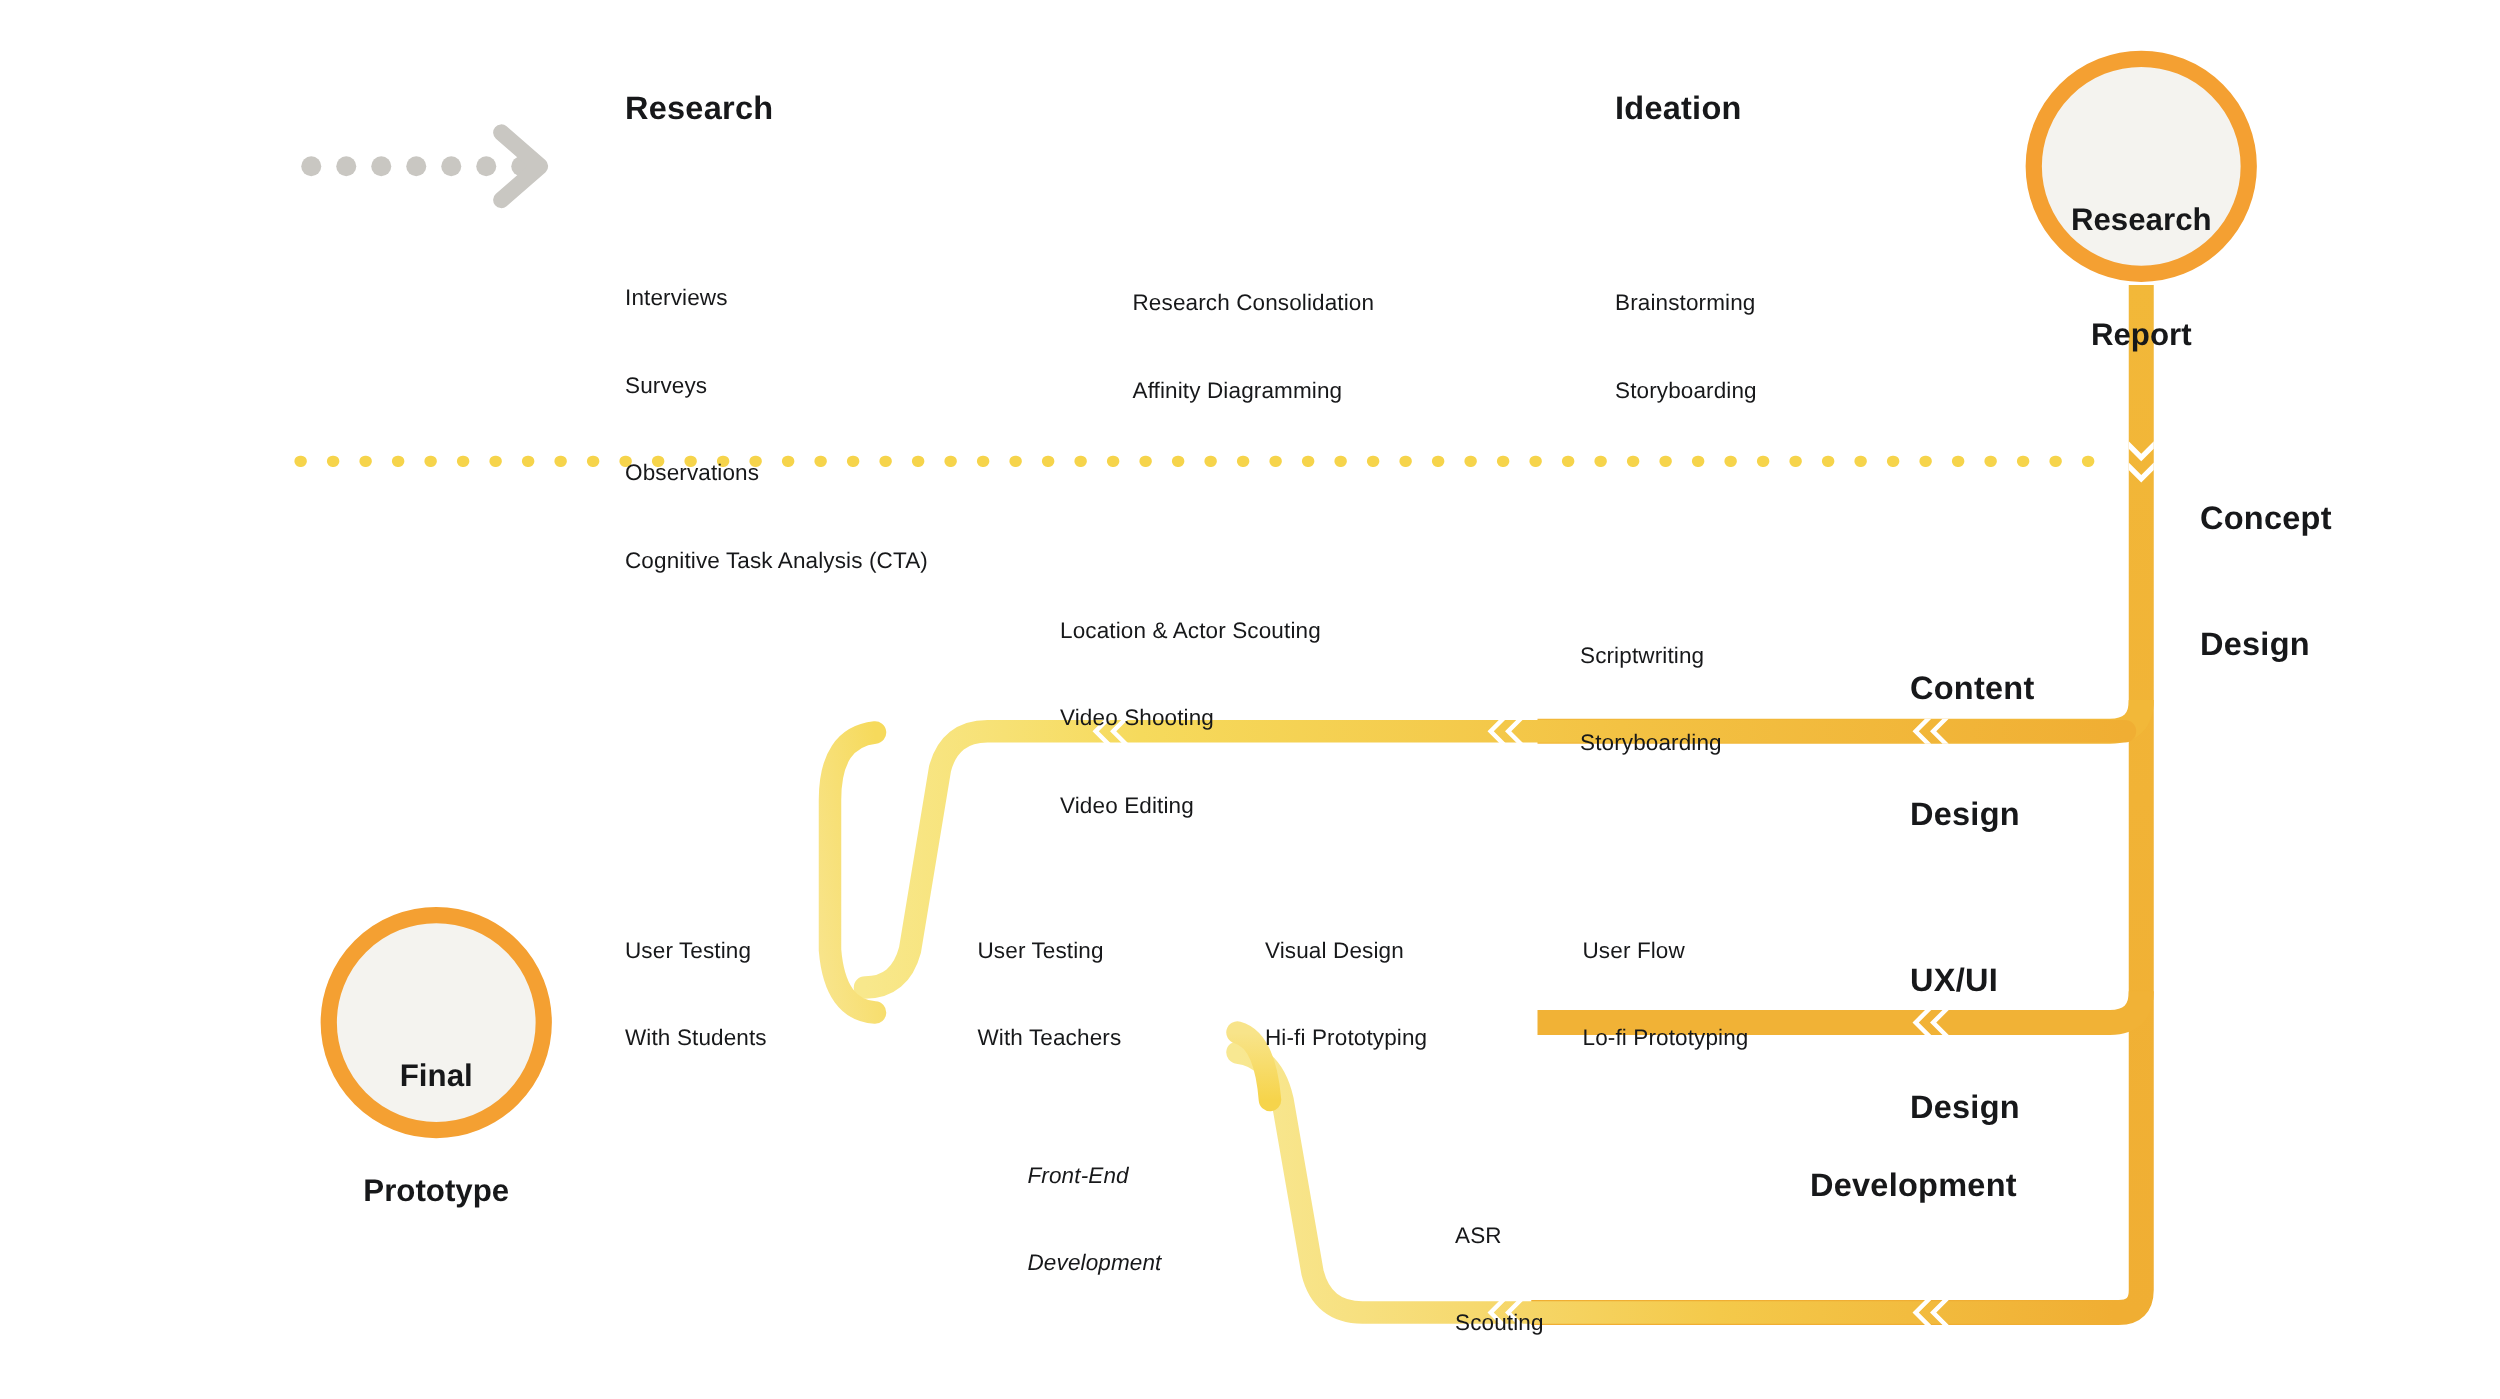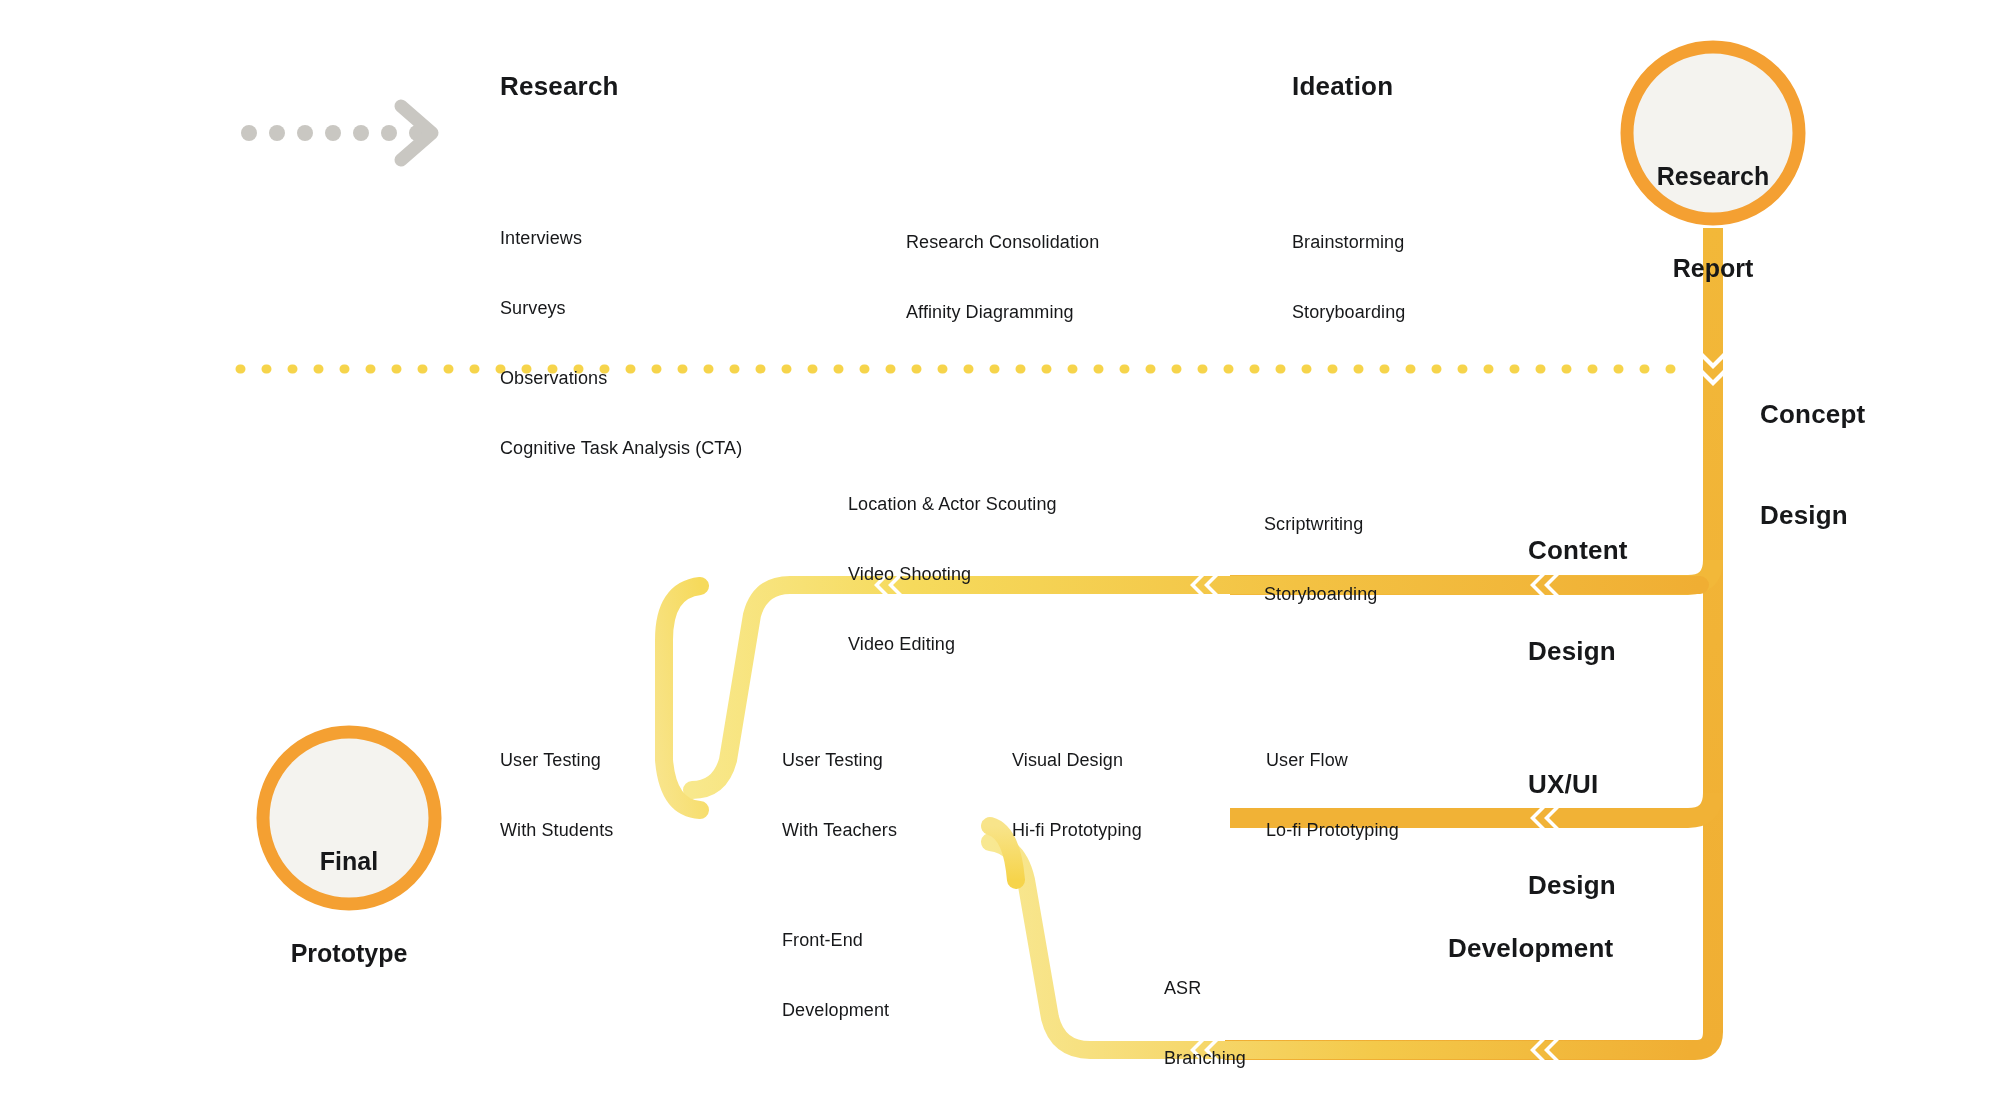--- a/index.html
+++ b/index.html
@@ -253,26 +253,26 @@
   <div class="lbl task-list" style="left:1266px; top:702px;">
     <div>User Flow</div>
     <div>Lo-fi Prototyping</div>
   </div>
 
   <div class="lbl phase-title" style="left:1528px; top:700px;">
     <div>UX/UI</div>
     <div>Design</div>
   </div>
 
-  <div class="lbl task-list" style="left:782px; top:882px;">
+  <div class="lbl task-list" style="left:822px; top:882px;font-style:italic;">
     <div>Front-End</div>
     <div>Development</div>
   </div>
 
   <div class="lbl task-list" style="left:1164px; top:930px;">
     <div>ASR</div>
-    <div>Branching</div>
+    <div>Scouting</div>
     
   </div>
 
   <div class="lbl phase-title" style="left:1448px; top:932px;">Development</div>
 
 </div>
 
 </body></html>

